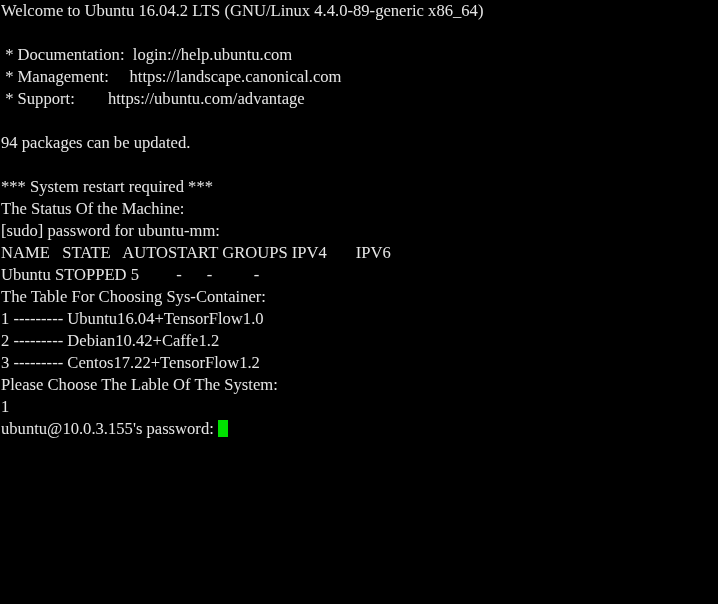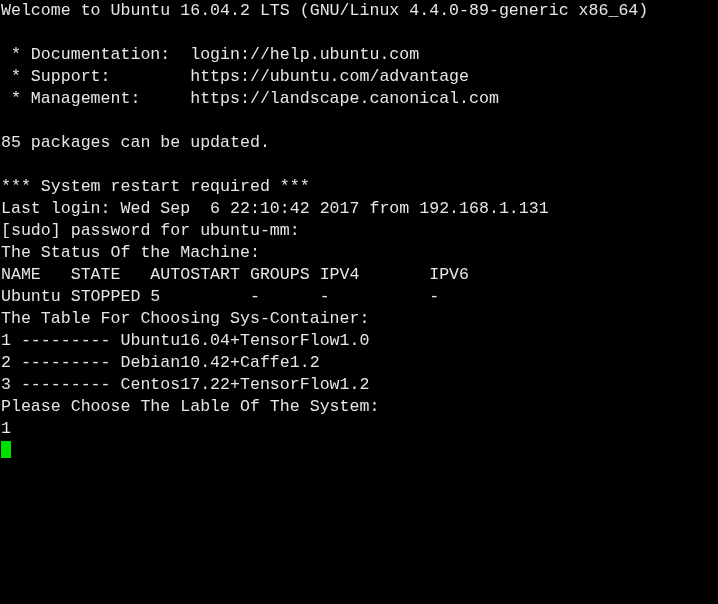--- a/index.html
+++ b/index.html
@@ -11,21 +11,21 @@
   body {
     width: 718px;
     height: 604px;
     overflow: hidden;
   }
   #terminal {
     width: 718px;
     height: 459px;
     background: #000000;
     color: #e6e6e6;
-    font-family: Liberation Mono, monospace;
+    font-family: Liberation Serif, serif;
     font-size: 16.6px;
     line-height: 22px;
     letter-spacing: 0px;
     box-sizing: border-box;
     padding: 0px 0 0 1px;
     overflow: hidden;
   }
   .line {
     white-space: pre;
     height: 22px;
@@ -45,32 +45,31 @@
   }
 </style>
 </head>
 <body style="background: rgb(0, 0, 0);">
 
 <div id="terminal" style="background: rgb(0, 0, 0); color: rgb(230, 230, 230);">
   <div id="terminal-output">
       <div class="line">Welcome to Ubuntu 16.04.2 LTS (GNU/Linux 4.4.0-89-generic x86_64)</div>
       <div class="line blank"> </div>
       <div class="line"> * Documentation:  login://help.ubuntu.com</div>
+      <div class="line"> * Management:     https://landscape.canonical.com</div>
       <div class="line"> * Support:        https://ubuntu.com/advantage</div>
-      <div class="line"> * Management:     https://landscape.canonical.com</div>
       <div class="line blank"> </div>
-      <div class="line">85 packages can be updated.</div>
+      <div class="line">94 packages can be updated.</div>
       <div class="line blank"> </div>
       <div class="line">*** System restart required ***</div>
-      <div class="line">Last login: Wed Sep  6 22:10:42 2017 from 192.168.1.131</div>
+      <div class="line">The Status Of the Machine:</div>
       <div class="line">[sudo] password for ubuntu-mm:</div>
-      <div class="line">The Status Of the Machine:</div>
       <div class="line">NAME   STATE   AUTOSTART GROUPS IPV4       IPV6</div>
       <div class="line">Ubuntu STOPPED 5         -      -          -</div>
       <div class="line">The Table For Choosing Sys-Container:</div>
       <div class="line">1 --------- Ubuntu16.04+TensorFlow1.0</div>
       <div class="line">2 --------- Debian10.42+Caffe1.2</div>
       <div class="line">3 --------- Centos17.22+TensorFlow1.2</div>
       <div class="line">Please Choose The Lable Of The System:</div>
       <div class="line">1</div>
     </div>
-  <div class="line"><span class="cursor" style="background: rgb(0, 224, 0);"></span></div>
+  <div class="line"><span>ubuntu@10.0.3.155's password: </span><span class="cursor" style="background: rgb(0, 224, 0);"></span></div>
 </div>
 
 </body></html>

